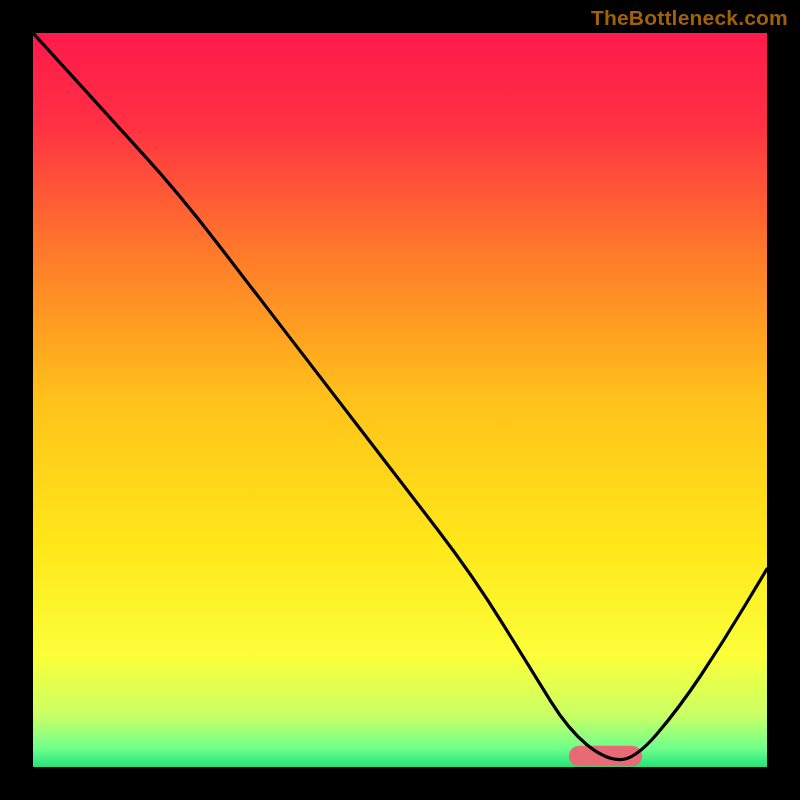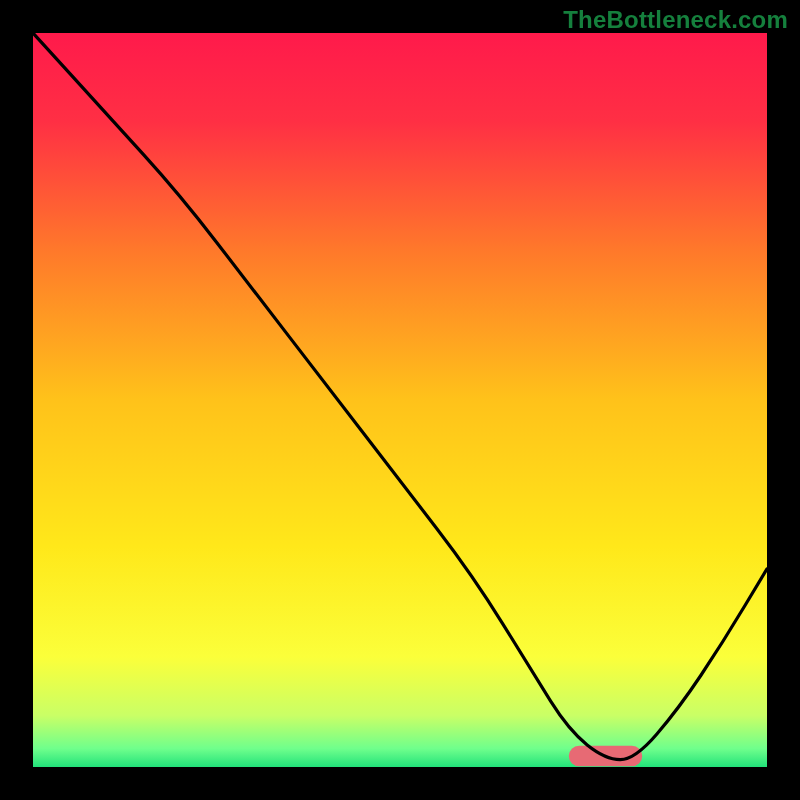--- a/index.html
+++ b/index.html
@@ -23,23 +23,23 @@
     left: 33px;
     top: 33px;
     width: 734px;
     height: 734px;
     
   }
   .watermark {
     position: absolute;
     top: 6px;
     right: 12px;
-    font-size: 24px;
+    font-size: 21px;
     font-weight: 600;
-    color: #15803d;
+    color: #a16207;
     letter-spacing: 0.2px;
   }
   svg.curve {
     position: absolute;
     left: 0; top: 0;
     width: 734px;
     height: 734px;
   }
 </style>
 </head>

